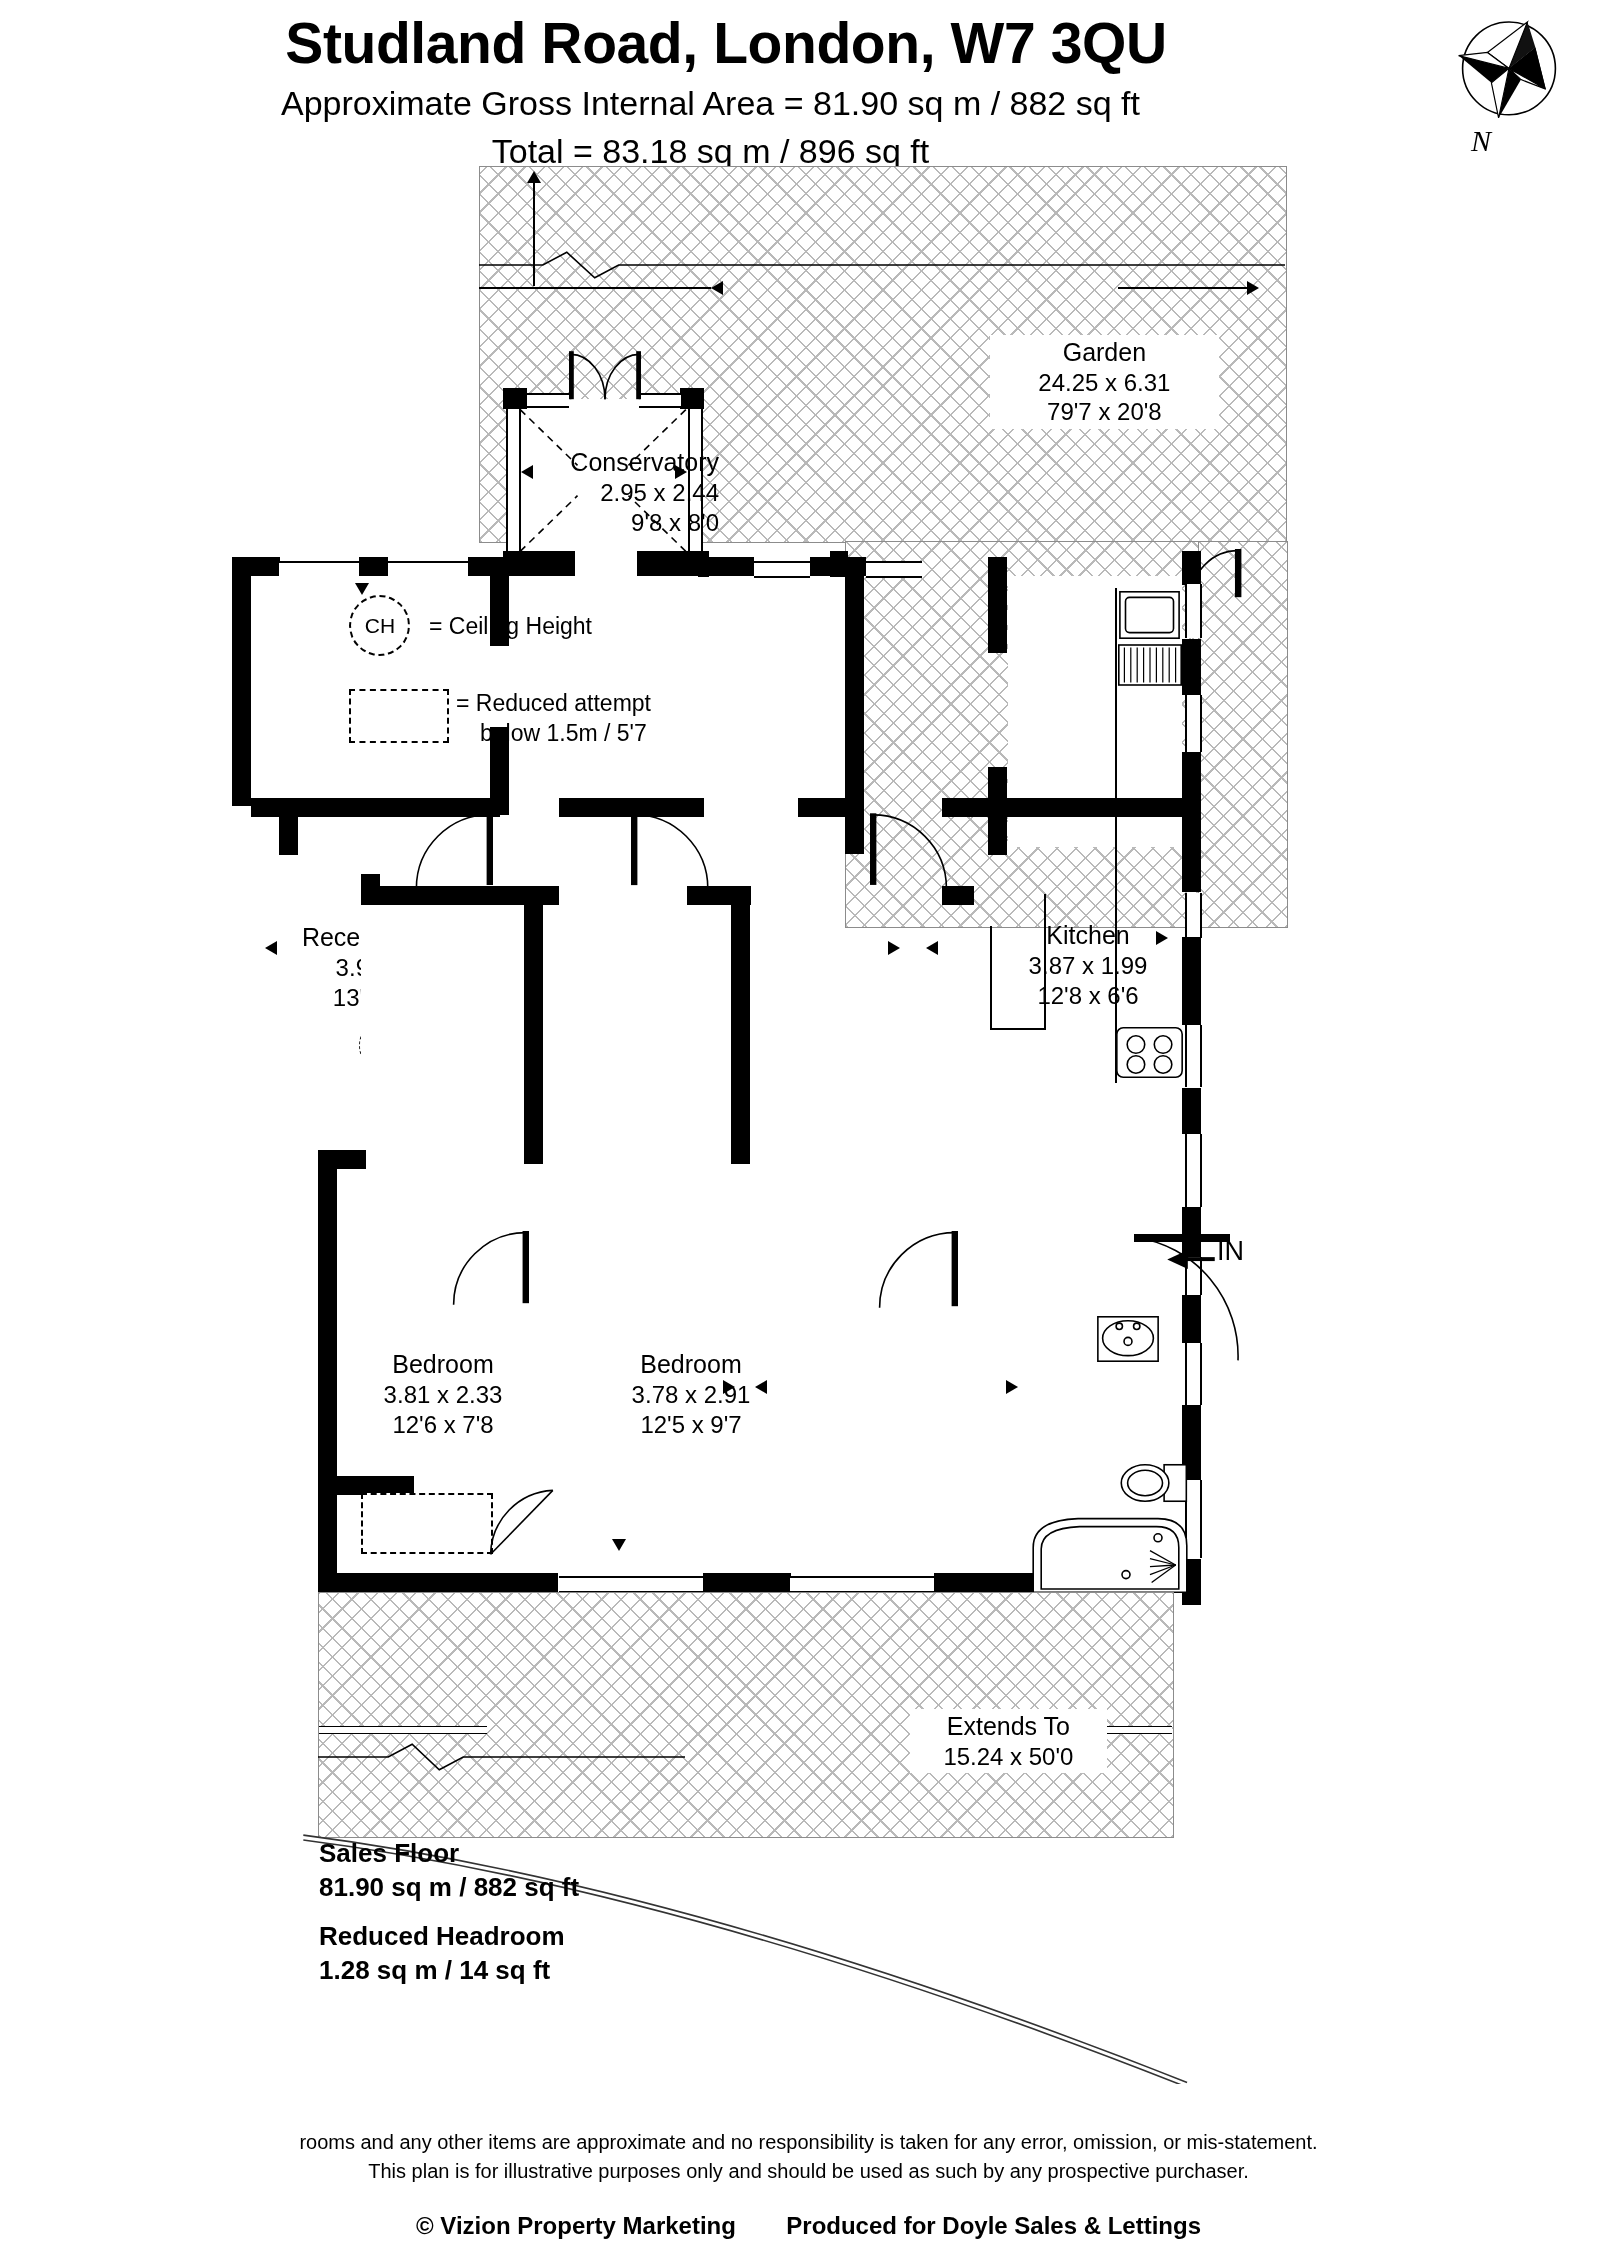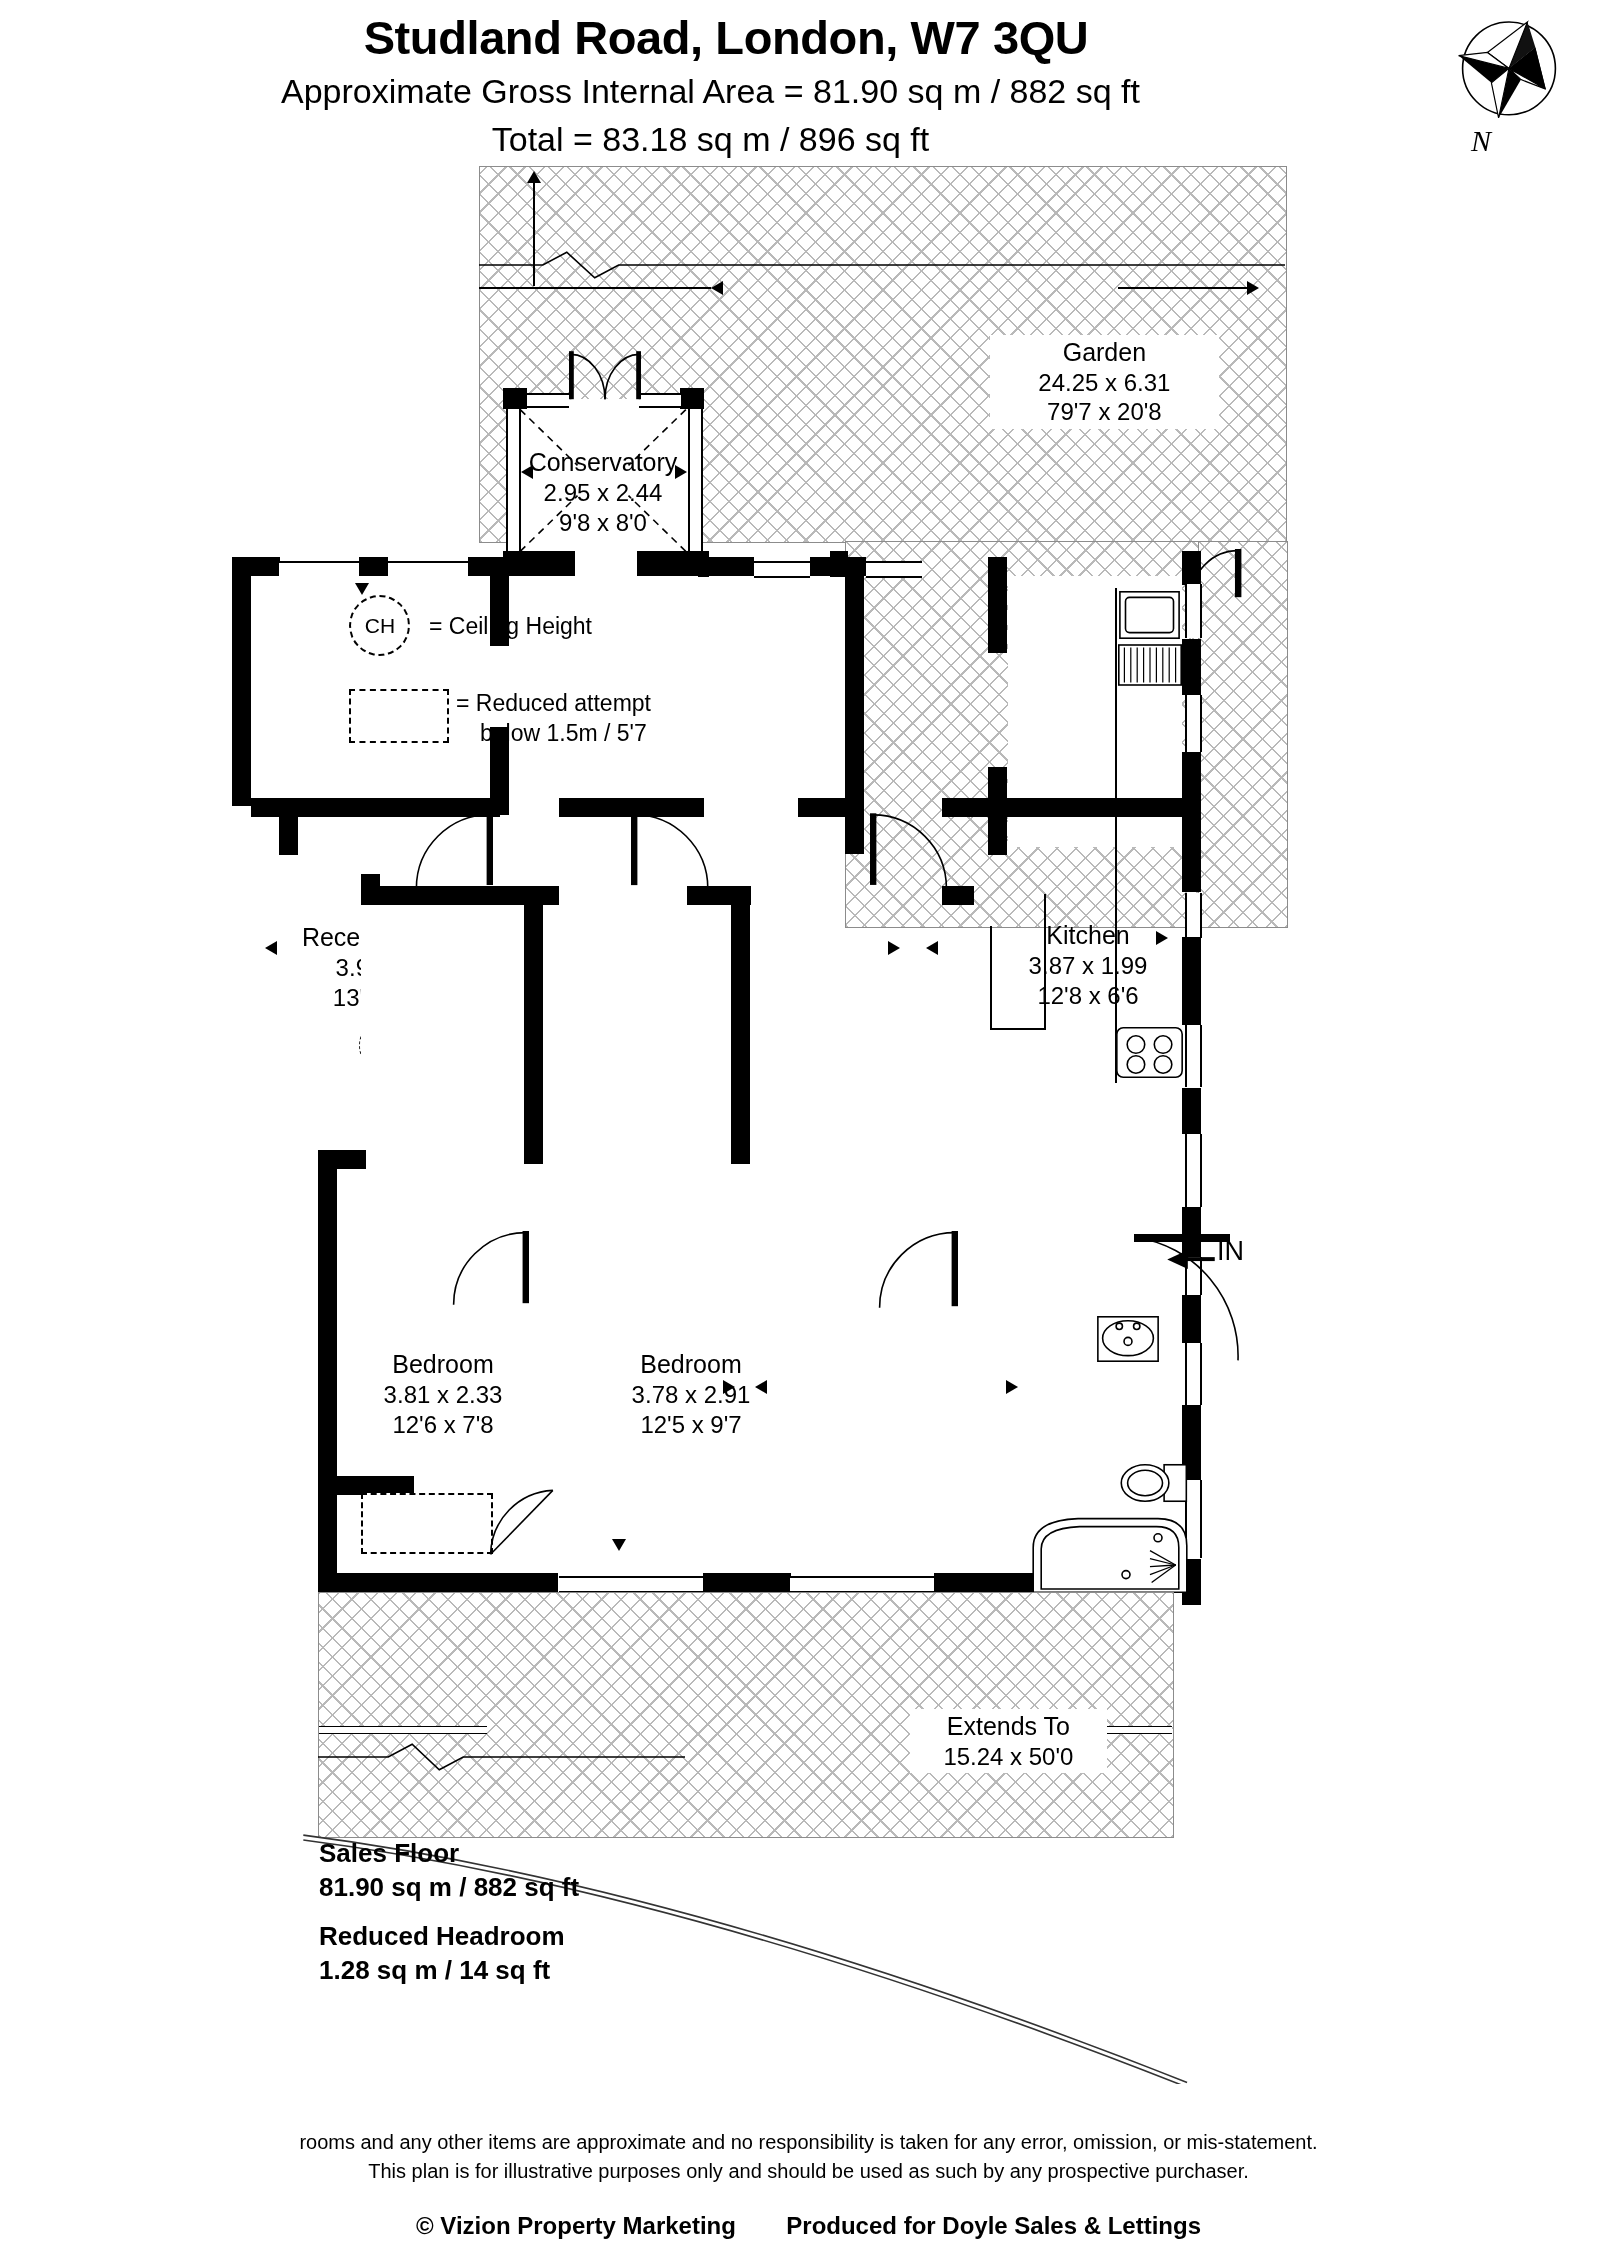--- a/index.html
+++ b/index.html
@@ -4,21 +4,21 @@
 <style>
   html,body{margin:0;padding:0;background:#ffffff;}
   body{
     width:1617px;height:2261px;position:relative;overflow:hidden;
     font-family:"Liberation Sans","DejaVu Sans",sans-serif;color:#000;
   }
   .abs{position:absolute;}
 
   
   #header{left:0;top:11.2px;width:1421px;text-align:center;}
-  #title{font-size:47px;font-weight:bold;letter-spacing:-0.4px;line-height:1.15;padding-left:31px;}
+  #title{font-size:57px;font-weight:bold;letter-spacing:-0.4px;line-height:1.15;padding-left:31px;}
   .sub{font-size:34px;line-height:1.28;margin-top:4.8px;}
 
   
   #compass{left:1441px;top:6.4px;width:136px;height:168px;}
   #compass svg{display:block;}
   #compass .nlab{
     position:absolute;left:30px;top:118px;font-size:30px;font-style:italic;
     font-family:"Liberation Serif","DejaVu Serif",serif;
   }
 
@@ -177,21 +177,21 @@
     <line x1="4" y1="4" x2="76" y2="74" stroke="#000" stroke-width="2" stroke-dasharray="9,7"></line>
     <line x1="212" y1="4" x2="140" y2="74" stroke="#000" stroke-width="2" stroke-dasharray="9,7"></line>
     <line x1="4" y1="182" x2="76" y2="112" stroke="#000" stroke-width="2" stroke-dasharray="9,7"></line>
     <line x1="212" y1="182" x2="140" y2="112" stroke="#000" stroke-width="2" stroke-dasharray="9,7"></line>
   </svg>
 </div>
 
 <div class="abs arw l" style="left:521px;top:465px;"></div>
 <div class="abs arw r" style="left:675px;top:465px;"></div>
 
-<div class="abs lbl" style="left:487px;top:447px;width:232px;">
+<div class="abs lbl" style="left:487px;top:447px;width:232px;text-align:right;">
   <div class="nm">Conservatory</div>
   <div>2.95 x 2.44</div>
   <div>9'8 x 8'0</div>
 </div>
 
 <div class="abs wall" style="left:503px;top:551px;width:69px;height:17.6px;"></div>
 <div class="abs wall" style="left:639px;top:551px;width:65px;height:17.6px;"></div>
 
 <div class="abs hatch" style="left:845px;top:541px;width:441px;height:385px;"></div>
 <div class="abs hatch" style="left:1198px;top:541px;width:88px;height:385px;"></div>

